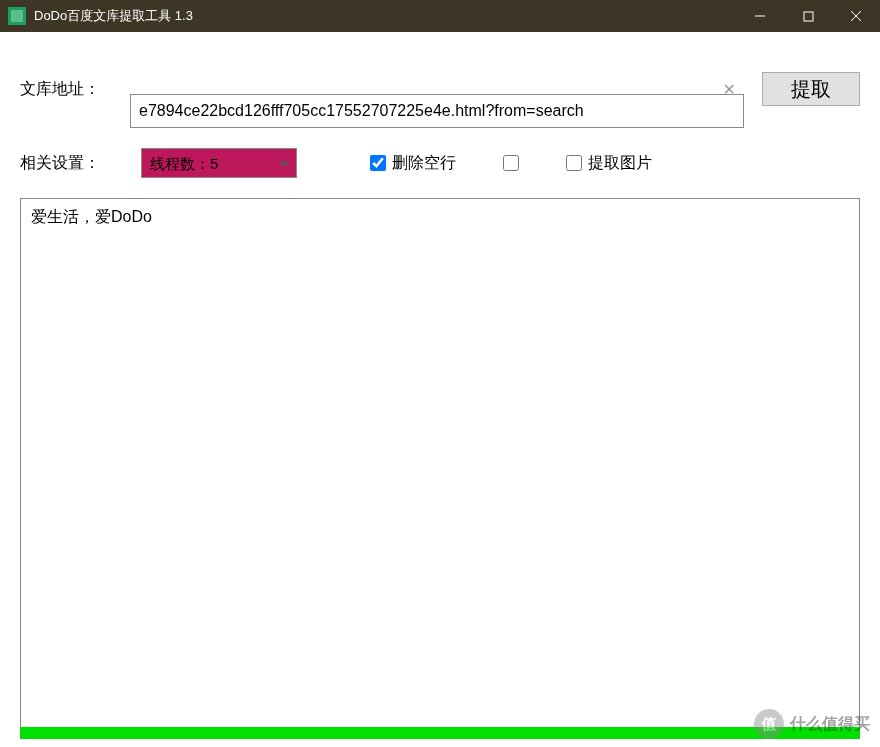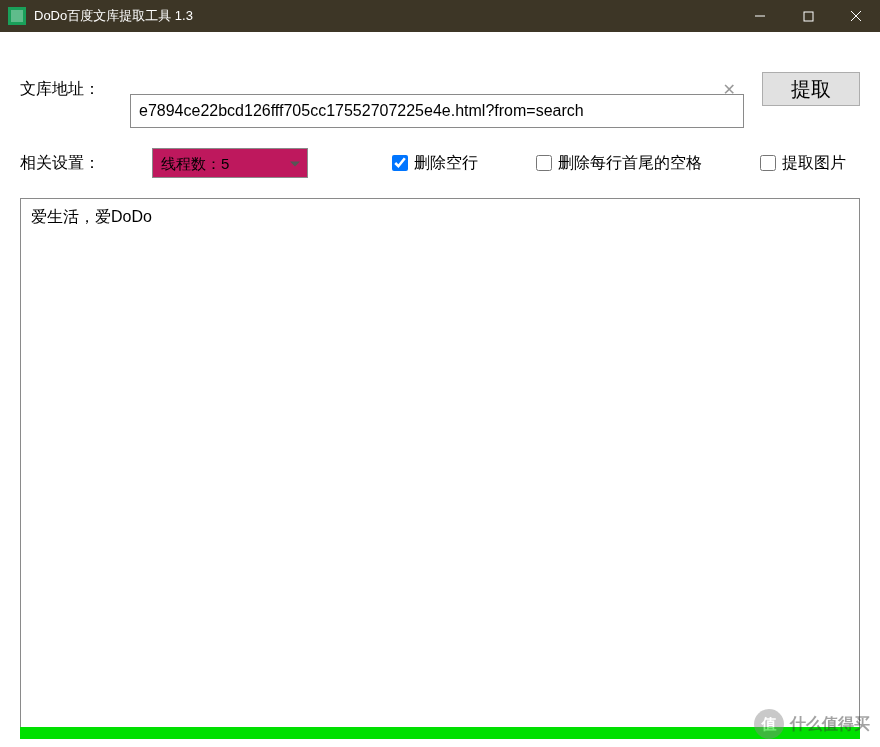--- a/index.html
+++ b/index.html
@@ -119,21 +119,21 @@
   }
   .chk-wrap {
     display: flex;
     align-items: center;
     gap: 6px;
     font-size: 16px;
   }
   .chk-wrap input[type=checkbox] {
     width: 16px; height: 16px;
   }
-  .row2 { gap: 40px; }
+  .row2 { gap: 29px; }
   .row2 .chk-wrap:nth-of-type(1){ margin-left: 8px; padding-left: 36px;}
   .row2 .chk-wrap:nth-of-type(2){ margin-left: 18px;}
   .row2 .chk-wrap:nth-of-type(3){ margin-left: 18px;}
   .output-wrap {
     position: relative;
     margin: 0 20px;
   }
   .output {
     width: 100%;
     height: 532px;
@@ -219,21 +219,20 @@
       <select class="thread-select">
         <option>线程数：5</option>
       </select>
     </span>
     <label class="chk-wrap">
       <input type="checkbox" checked="" style="">
       <span>删除空行</span>
     </label>
     <label class="chk-wrap">
       <input type="checkbox" style="">
-      <span>删除每行首尾的空格</span>
     </label>
     <label class="chk-wrap">
       <input type="checkbox" style="">
       <span>提取图片</span>
     </label>
   </div>
 
 </div>
 
 <div class="output-wrap">

